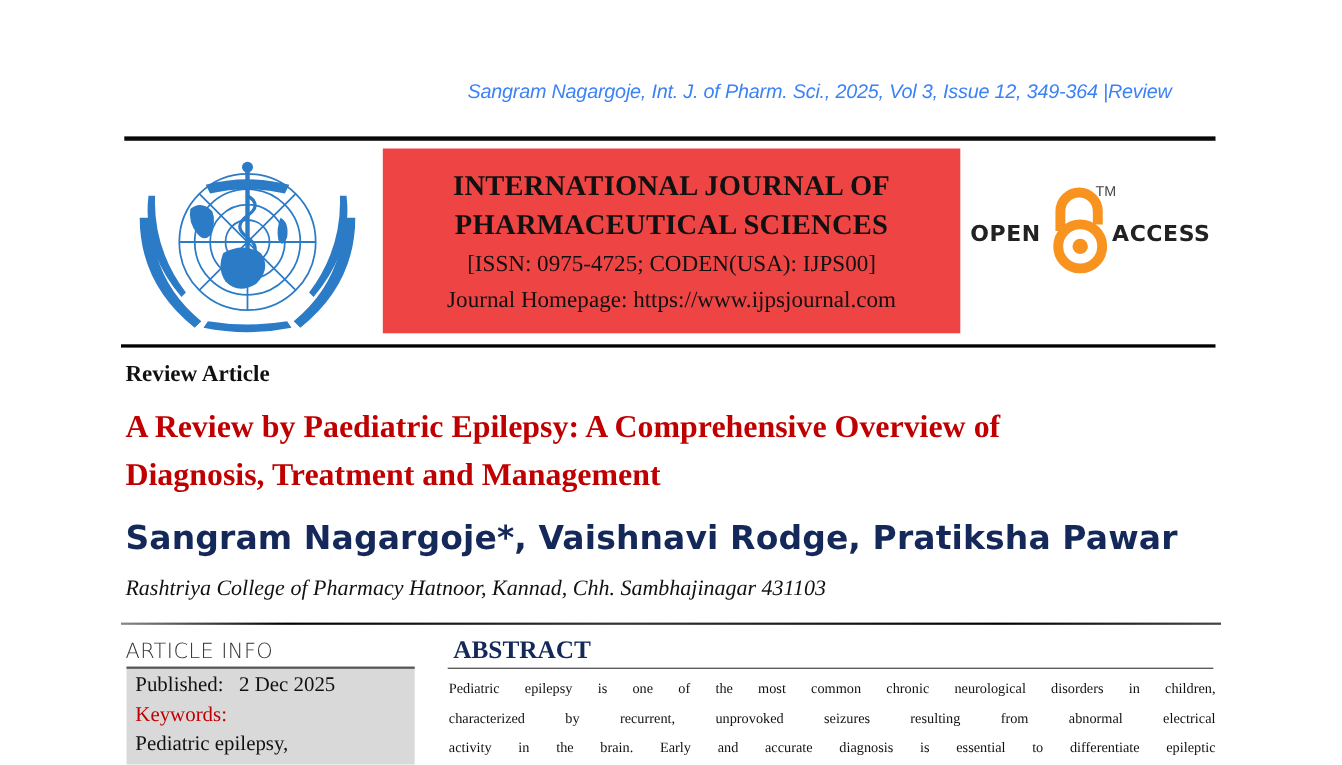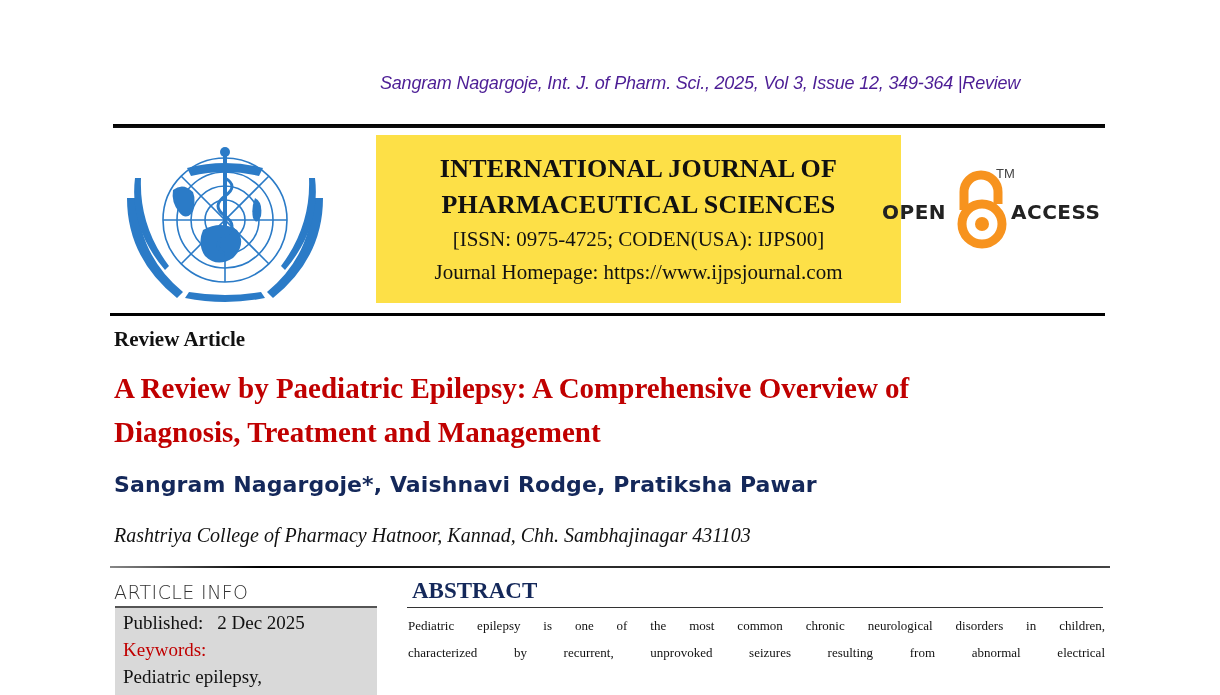--- a/index.html
+++ b/index.html
@@ -1,38 +1,38 @@
 <!DOCTYPE html>
 <html><head>
 <meta charset="utf-8">
 <style>
   html, body { margin: 0; padding: 0; background: #ffffff; }
   body { width: 1220px; height: 695px; position: relative; overflow: hidden; font-family: "Liberation Serif", serif; color: #000; }
 
-  .running-header { position: absolute; left: 380px; top: 73px; width: 730px; text-align: left; font-family: "Liberation Sans", sans-serif; font-style: italic; font-size: 18px; color: #4c1d95; letter-spacing: -0.2px; }
+  .running-header { position: absolute; left: 380px; top: 73px; width: 730px; text-align: center; font-family: "Liberation Sans", sans-serif; font-style: italic; font-size: 18px; color: #3b82f6; letter-spacing: -0.2px; }
 
   .rule-top { position: absolute; left: 113px; top: 124px; width: 992px; height: 4px; background: linear-gradient(180deg, #000 0%, #111 100%); }
   .rule-mid { position: absolute; left: 110px; top: 313px; width: 995px; height: 3px; background: #000; }
 
   .logo-left { position: absolute; left: 125px; top: 138px; width: 200px; height: 168px; }
 
-  .journal-box { position: absolute; left: 348px; top: 135px; width: 525px; height: 168px; background: #fde047; text-align: center; margin-left: 28px; }
+  .journal-box { position: absolute; left: 348px; top: 135px; width: 525px; height: 168px; background: #ef4444; text-align: center; }
   .journal-title { font-family: "Liberation Serif", serif; font-weight: bold; font-size: 26px; line-height: 36px; margin-top: 16px; color: #111; letter-spacing: 0.2px; }
   .journal-line { font-family: "Liberation Serif", serif; font-size: 21px; line-height: 33px; color: #111; }
 
   .oa-logo { position: absolute; left: 878px; top: 162px; width: 235px; height: 90px; }
   .oa-word { position: absolute; top: 38px; font-family: "DejaVu Sans", sans-serif; font-weight: bold; font-size: 20px; color: #222; letter-spacing: 0.5px; }
   .oa-open { left: 4px; }
   .oa-access { left: 133px; }
   .oa-tm { position: absolute; left: 96px; top: 4px; font-family: "Liberation Sans", sans-serif; font-size: 13px; color: #444; margin-left: 22px; }
 
   .article-type { position: absolute; left: 114px; top: 327px; font-weight: bold; font-size: 21px; color: #111; }
   .article-title { position: absolute; left: 114px; top: 366px; width: 960px; font-weight: bold; font-size: 29px; line-height: 44px; color: #c00000; }
 
-  .authors { position: absolute; left: 114px; top: 472px; font-family: "DejaVu Sans", sans-serif; font-weight: bold; font-size: 22px; color: #14285a; letter-spacing: 0.1px; }
+  .authors { position: absolute; left: 114px; top: 472px; font-family: "DejaVu Sans", sans-serif; font-weight: bold; font-size: 30px; color: #14285a; letter-spacing: 0.1px; }
   .affiliation { position: absolute; left: 114px; top: 524px; font-style: italic; font-size: 20px; color: #111; text-align: center; }
 
   .rule-thin { position: absolute; left: 110px; top: 566px; width: 1000px; height: 2px; background: linear-gradient(90deg, #888 0%, #000 15%, #333 45%, #000 80%, #444 100%); }
 
   .article-info-label { position: absolute; left: 114px; top: 581px; font-family: "DejaVu Sans", sans-serif; font-size: 19px; color: #333; letter-spacing: 0.4px; font-weight: 300; }
   .info-box { position: absolute; left: 115px; top: 606px; width: 262px; height: 95px; background: #d9d9d9; border-top: 2px solid #555; }
   .info-line { position: absolute; left: 8px; font-size: 19px; color: #111; }
   .info-published { top: 4px; }
   .info-keywords-label { top: 31px; color: #c00000; }
   .info-keyword-1 { top: 58px; }
@@ -125,13 +125,14 @@
   <div class="info-line info-keywords-label">Keywords:</div>
   <div class="info-line info-keyword-1">Pediatric epilepsy,</div>
 </div>
 
 <div class="abstract-heading">ABSTRACT</div>
 <div class="abstract-rule"></div>
 
 <div class="abstract-body">
   <span class="abstract-line">Pediatric epilepsy is one of the most common chronic neurological disorders in children,</span>
   <span class="abstract-line">characterized by recurrent, unprovoked seizures resulting from abnormal electrical</span>
+  <span class="abstract-line">activity in the brain. Early and accurate diagnosis is essential to differentiate epileptic</span>
 </div>
 
 </body></html>

